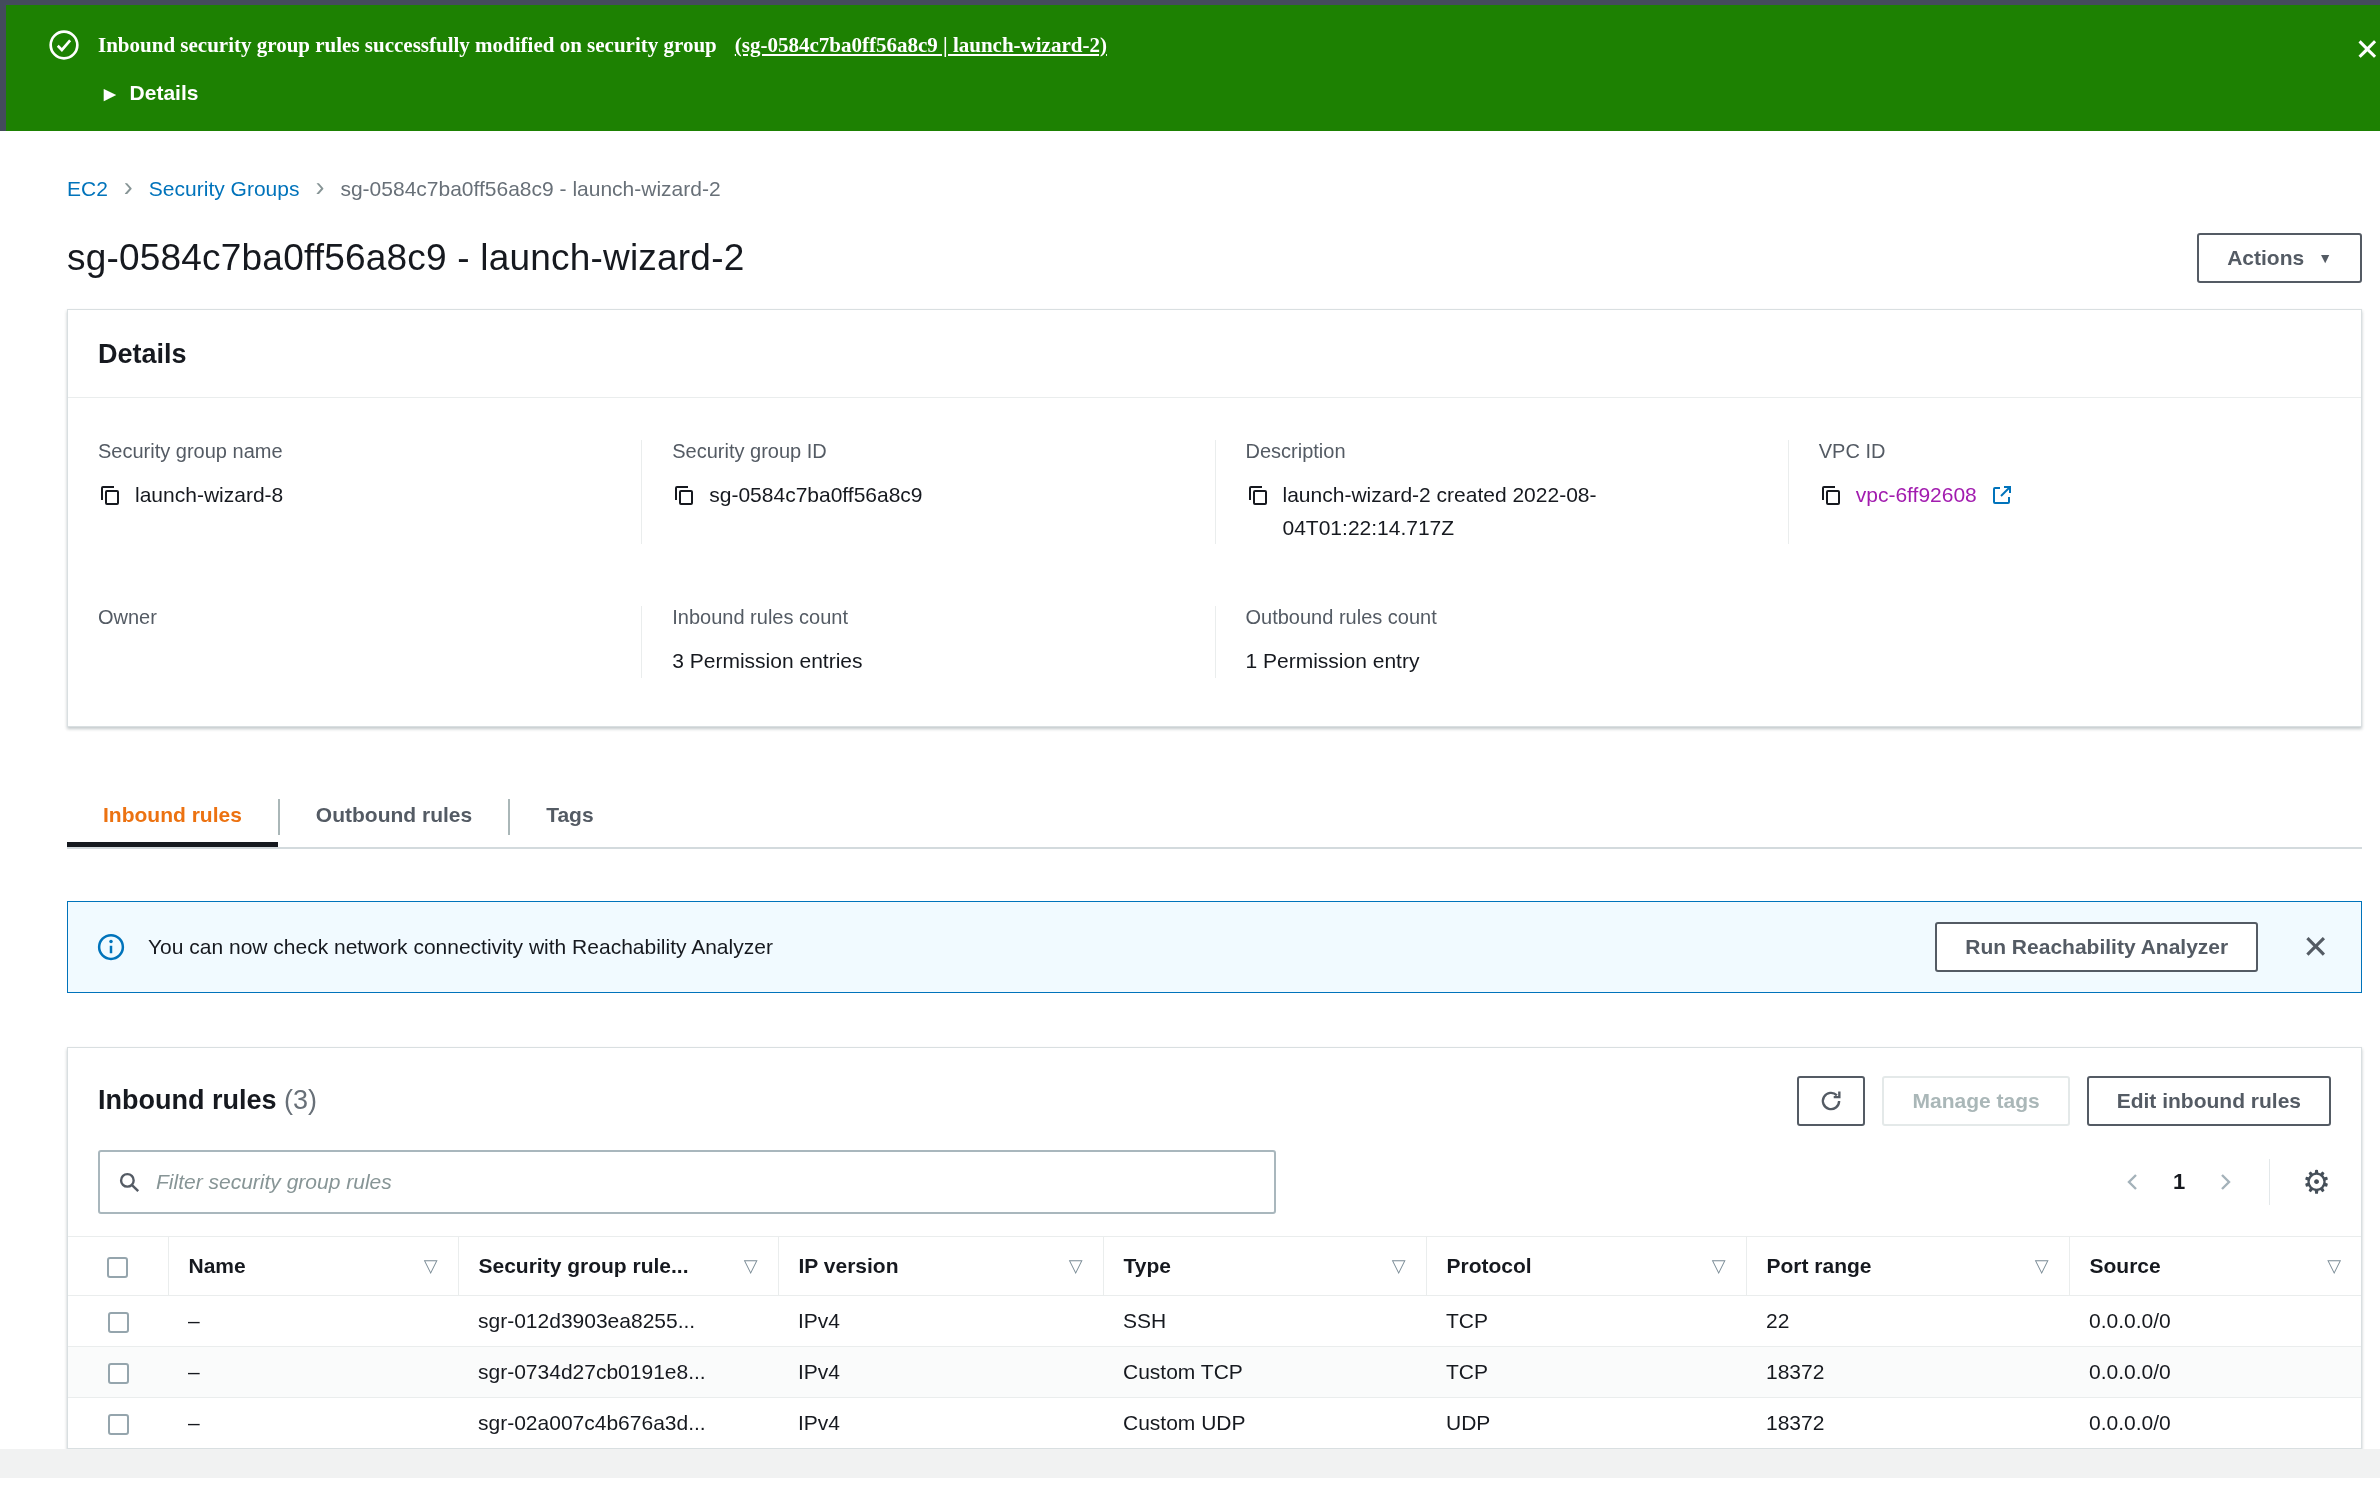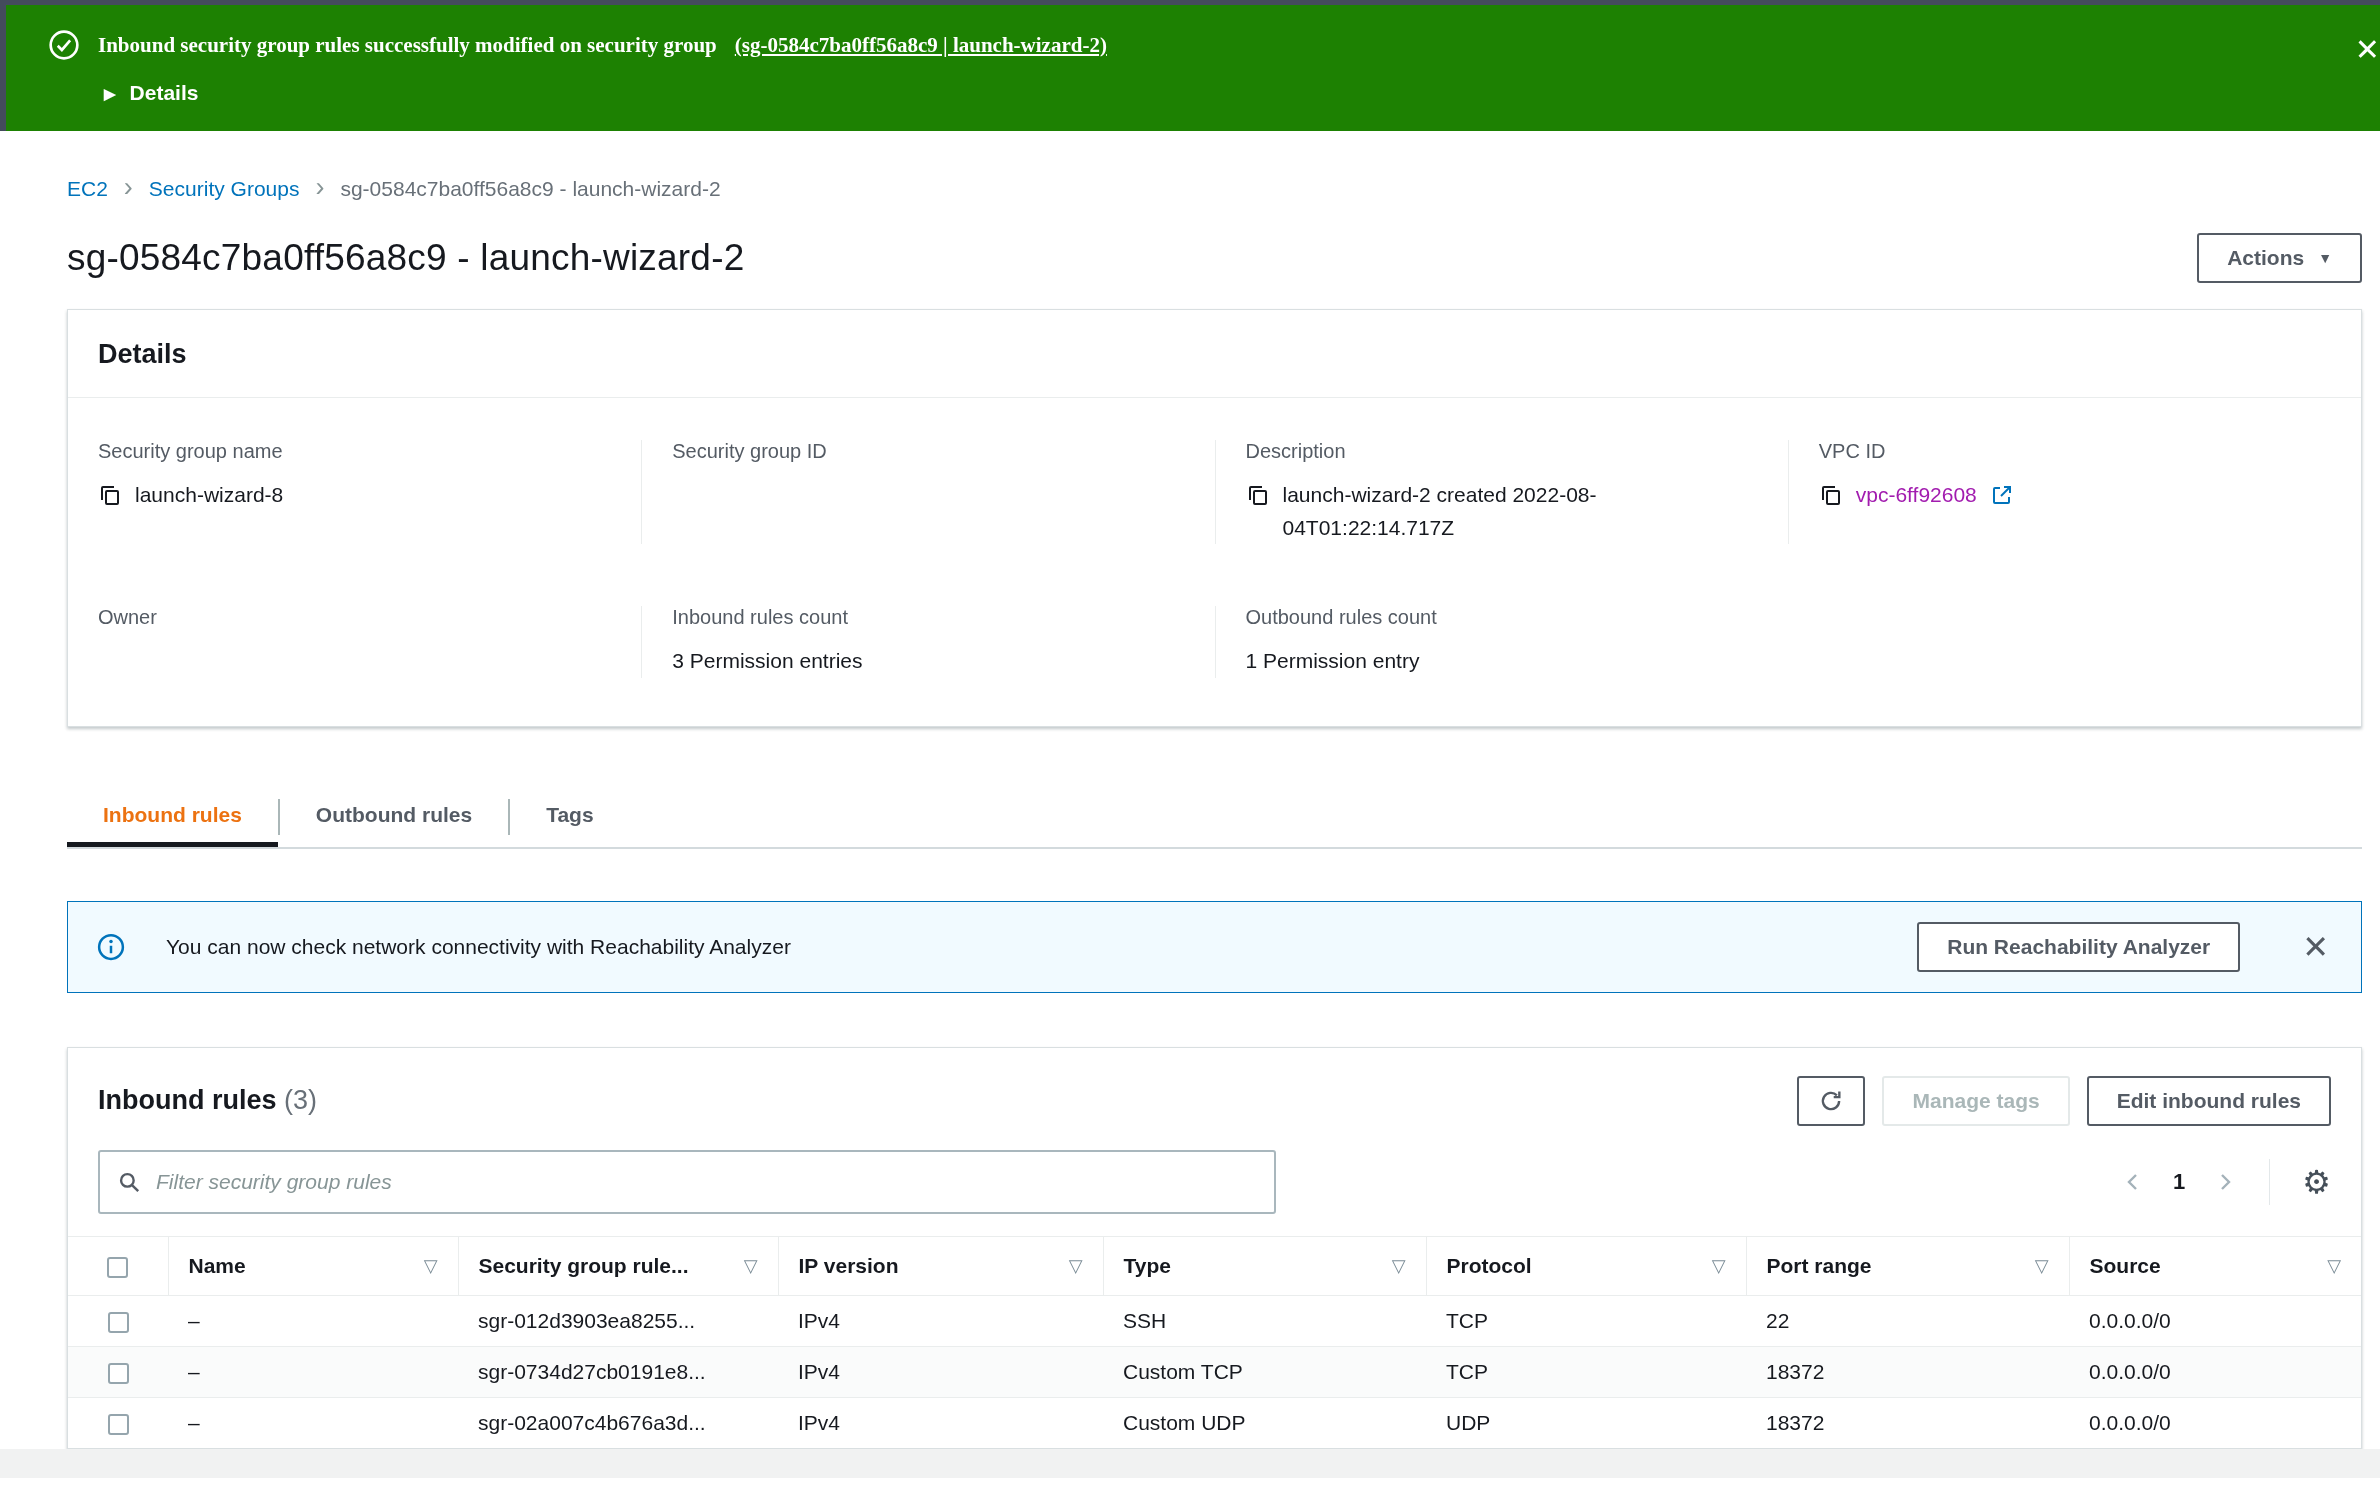--- a/index.html
+++ b/index.html
@@ -69,21 +69,21 @@
 
   
   .tabs { margin-top:60px; display:flex; align-items:stretch; border-bottom:2px solid #d3dadd; }
   .tab { font-size:21px; font-weight:bold; color:#545b64; padding:16px 36px 20px; cursor:pointer; }
   .tab.active { color:#ec7211; box-shadow:inset 0 -5px 0 0 #16191f; }
   .tab-sep { width:2px; background:#aab7b8; margin:12px 0; }
 
   
   .info-flash {
     margin-top:52px; background:#f1faff; border:1px solid #0073bb;
-    display:flex; align-items:center; gap:40px; padding:20px 28px; min-height:90px;
+    display:flex; align-items:center; gap:22px; padding:20px 28px; min-height:90px;
   }
   .info-icon { flex:none; color:#0073bb; display:flex; }
   .info-text { flex:1; font-size:21px; color:#16191f; }
   .info-close { background:none; border:none; color:#545b64; font-size:32px; line-height:1; margin:0 4px 0 22px; cursor:pointer; font-family:"DejaVu Sans", sans-serif; }
 
   
   .table-card { margin-top:54px; }
   .tc-header { display:flex; align-items:center; justify-content:space-between; padding:28px 30px 22px; }
   .tc-title { font-size:27px; font-weight:bold; color:#16191f; }
   .tc-count { font-weight:400; color:#687078; }
@@ -185,20 +185,27 @@
           <div class="dg-value">
             <svg class="copy-icon" width="24" height="24" viewBox="0 0 24 24" fill="none" stroke="currentColor" stroke-width="2">
                 <rect x="8" y="8" width="12" height="13" rx="1"></rect>
                 <path d="M16 4H5a1 1 0 0 0-1 1v12"></path>
               </svg>
             <span>launch-wizard-8</span>
           </div>
         </div>
         <div class="dg-cell bordered">
           <div class="dg-label">Security group ID</div>
+          <div class="dg-value">
+            <svg class="copy-icon" width="24" height="24" viewBox="0 0 24 24" fill="none" stroke="currentColor" stroke-width="2">
+                <rect x="8" y="8" width="12" height="13" rx="1"></rect>
+                <path d="M16 4H5a1 1 0 0 0-1 1v12"></path>
+              </svg>
+            <span>sg-0584c7ba0ff56a8c9</span>
+          </div>
         </div>
         <div class="dg-cell bordered">
           <div class="dg-label">Description</div>
           <div class="dg-value">
             <svg class="copy-icon" width="24" height="24" viewBox="0 0 24 24" fill="none" stroke="currentColor" stroke-width="2">
                 <rect x="8" y="8" width="12" height="13" rx="1"></rect>
                 <path d="M16 4H5a1 1 0 0 0-1 1v12"></path>
               </svg>
             <span>launch-wizard-2 created 2022-08-04T01:22:14.717Z</span>
           </div>

